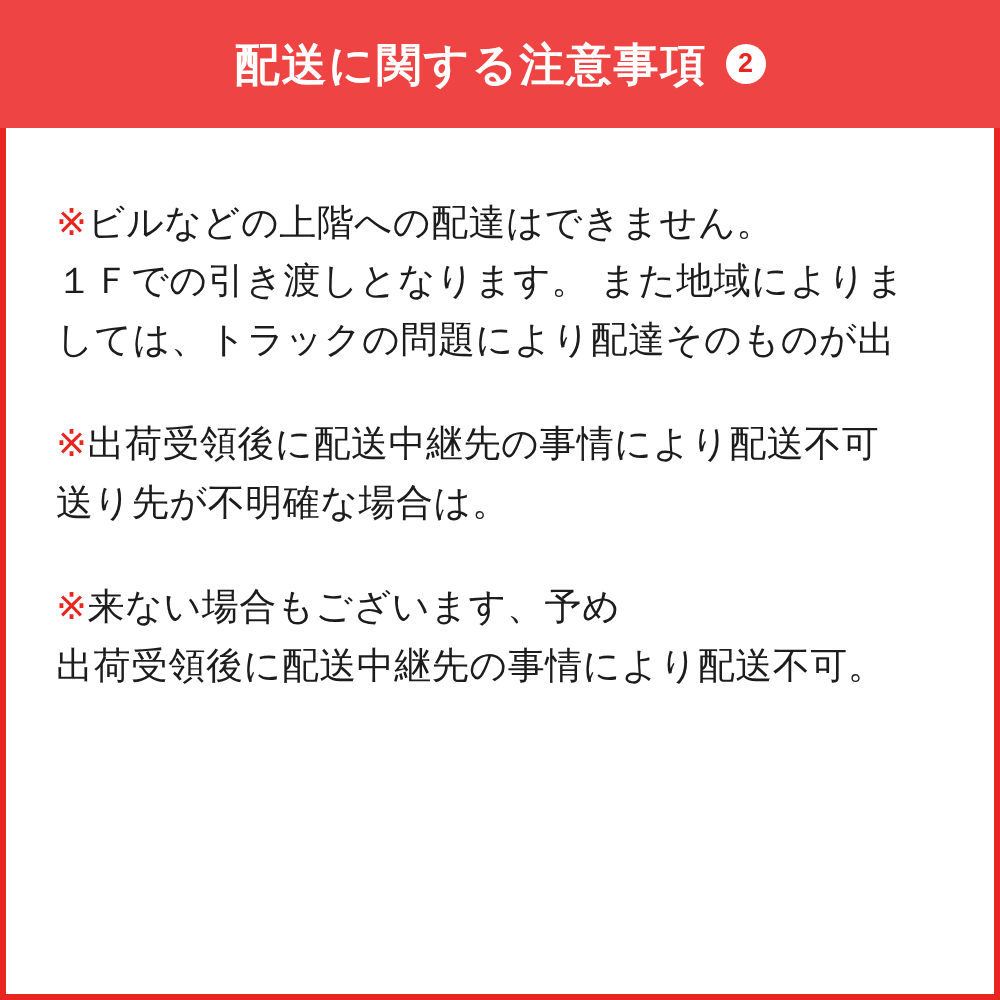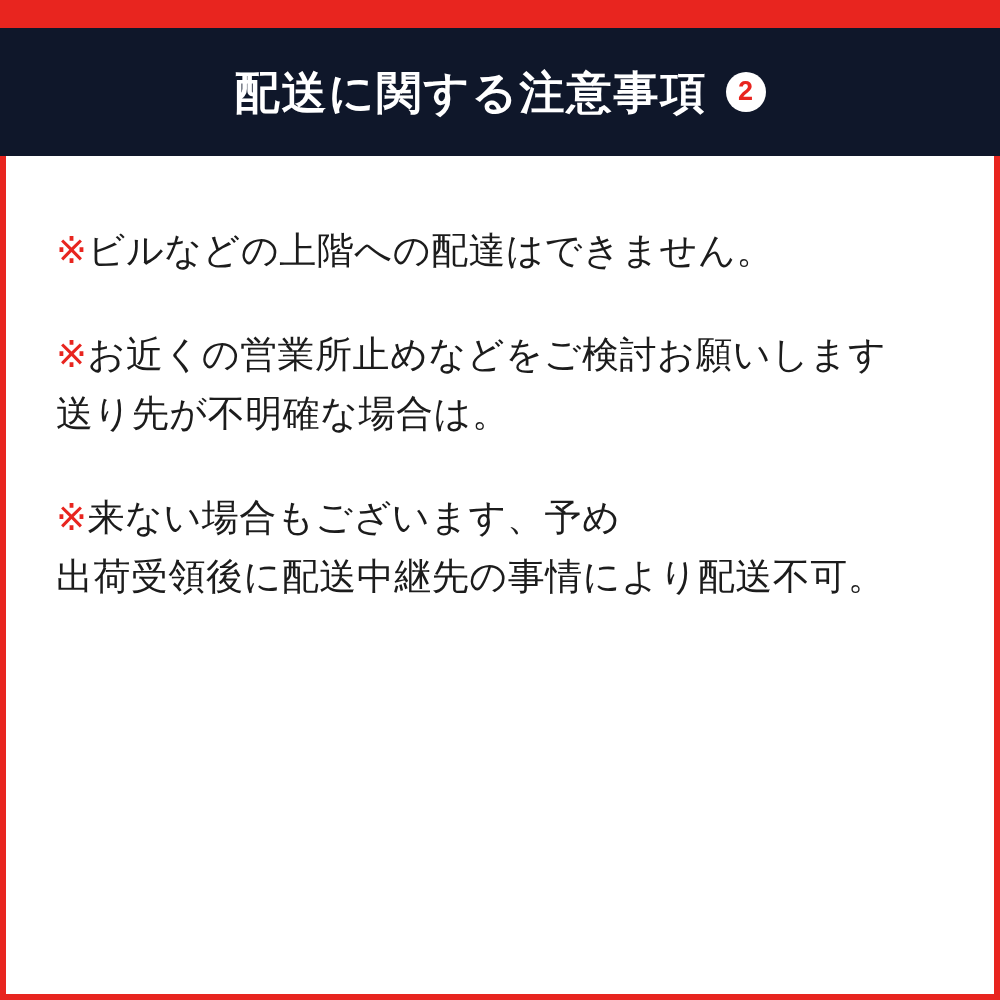--- a/index.html
+++ b/index.html
@@ -19,25 +19,24 @@
     height: 1000px;
     box-sizing: border-box;
     background: #e8251f;
     display: flex;
     flex-direction: column;
   }
   
   .header {
     height: 128px;
     flex: 0 0 128px;
-    background: #0f172a;
+    background: #ef4444;
     display: flex;
     align-items: center;
     justify-content: center;
-    margin-top: 28px;
   }
   .header-inner {
     display: flex;
     align-items: center;
     gap: 18px;
   }
   .header-title {
     color: #ffffff;
     font-size: 45px;
     font-weight: bold;
@@ -100,24 +99,26 @@
       <span class="badge-number">
         <span>2</span>
       </span>
     </div>
   </div>
 
   <div class="body-panel">
 
     <p class="para">
       <span class="line"><span class="kome">※</span><span>ビルなどの上階への配達はできません。</span></span>
+      <span class="line">１Ｆでの引き渡しとなります。 また地域によりま</span>
+      <span class="line">しては、トラックの問題により配達そのものが出</span>
     </p>
 
     <p class="para">
-      <span class="line"><span class="kome">※</span><span>お近くの営業所止めなどをご検討お願いします</span></span>
+      <span class="line"><span class="kome">※</span><span>出荷受領後に配送中継先の事情により配送不可</span></span>
       <span class="line">送り先が不明確な場合は。</span>
     </p>
 
     <p class="para">
       <span class="line"><span class="kome">※</span><span>来ない場合もございます、予め</span></span>
       <span class="line">出荷受領後に配送中継先の事情により配送不可。</span>
     </p>
 
   </div>
 </div>

